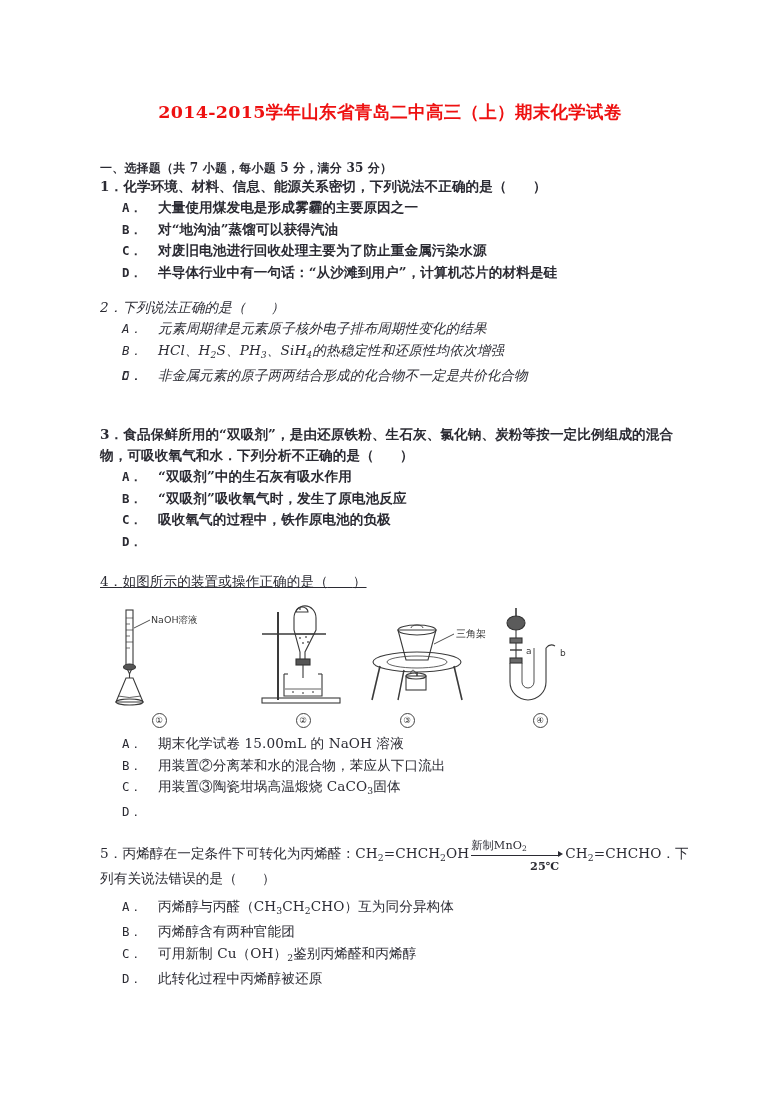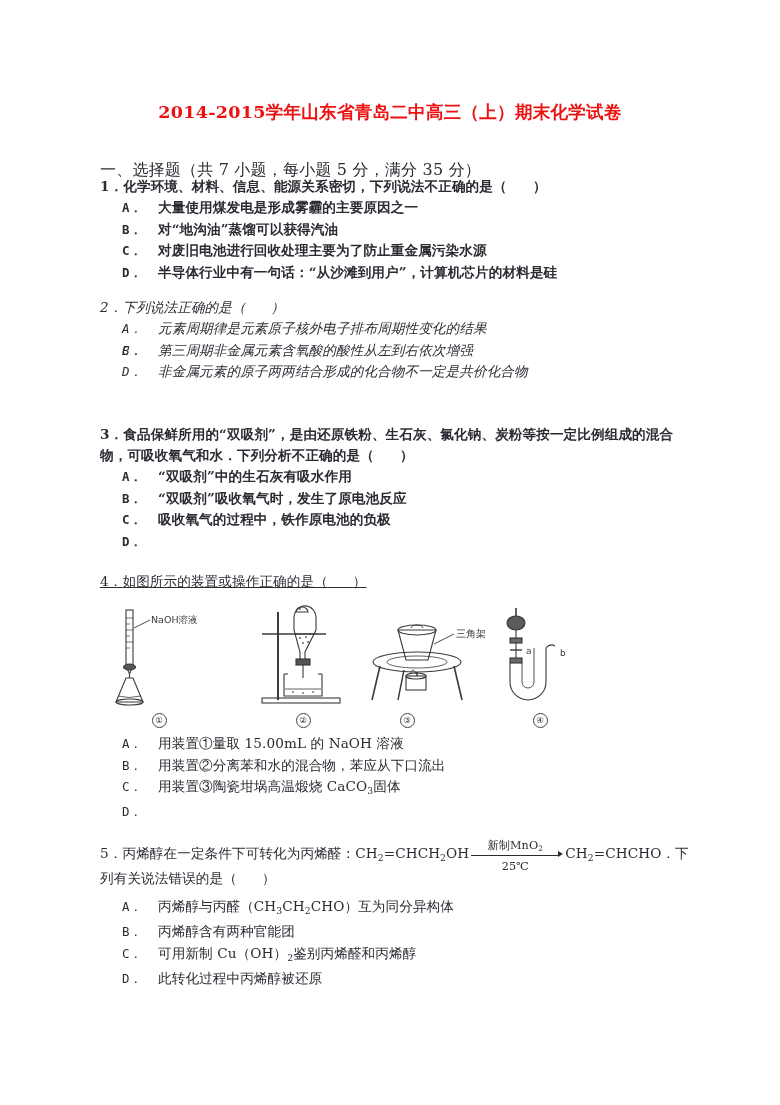--- a/index.html
+++ b/index.html
@@ -31,22 +31,22 @@
     color: #ee1111;
     font-weight: bold;
     font-size: 17.5px;
     letter-spacing: 0.3px;
     font-family: "DejaVu Serif", "Liberation Serif", serif;
   }
   .section-head {
     position: absolute;
     left: 100px;
     top: 160px;
-    font-weight: normal;
-    font-size: 16px;
+    font-weight: bold;
+    font-size: 12px;
     letter-spacing: 0.2px;
   }
   .q {
     position: absolute;
     left: 100px;
     width: 590px;
     font-size: 13.6px;
     line-height: 21px;
   }
   .q-stem {
@@ -127,31 +127,31 @@
     right: 0; top: 3.2px;
     width: 0; height: 0;
     border-left: 5px solid #2b2b33;
     border-top: 3.4px solid transparent;
     border-bottom: 3.4px solid transparent;
   }
   .rxn .above {
     position: absolute;
     left: 0; top: -13px;
     width: 88px;
-    text-align: center;
     font-size: 11.2px;
     white-space: nowrap;
   }
   .rxn .below {
     position: absolute;
     left: 0; top: 8px;
     width: 88px;
-    text-align: center;
+    text-align: right;
     font-size: 11.2px;
     white-space: nowrap;
+    font-weight: bold;
   }
 </style>
 </head>
 <body>
 
 <div class="page">
 
   <div class="title">2014-2015学年山东省青岛二中高三（上）期末化学试卷</div>
 
   <div class="section-head">一、选择题（共 7 小题，每小题 5 分，满分 35 分）</div>
@@ -175,24 +175,24 @@
   </div>
 
   <div class="q" style="top:297px;font-style:italic;">
     <div class="q-stem">
       <span>2．</span><span>下列说法正确的是（</span><span class="blank-paren">&nbsp;&nbsp;&nbsp;</span><span>）</span>
     </div>
     <div class="opt">
       <span class="lbl">A．</span><span class="txt">元素周期律是元素原子核外电子排布周期性变化的结果</span>
     </div>
     <div class="opt">
-      <span class="lbl">B．</span>
-    </div>
-    <div class="opt">
-      <span class="lbl">C．</span><span class="txt">第三周期非金属元素含氧酸的酸性从左到右依次增强</span>
+      <span class="lbl">B．</span><span class="txt">HCl、H<sub>2</sub>S、PH<sub>3</sub>、SiH<sub>4</sub>的热稳定性和还原性均依次增强</span>
+    </div>
+    <div class="opt">
+      <span class="lbl">C．</span>
     </div>
     <div class="opt">
       <span class="lbl">D．</span><span class="txt">非金属元素的原子两两结合形成的化合物不一定是共价化合物</span>
     </div>
   </div>
 
   <div class="q" style="top:424px;font-weight:bold;">
     <div class="q-stem">
       <span>3．</span><span>食品保鲜所用的“双吸剂”，是由还原铁粉、生石灰、氯化钠、炭粉等按一定比例组成的混合物，可吸收氧气和水．下列分析不正确的是（</span><span class="blank-paren">&nbsp;&nbsp;&nbsp;</span><span>）</span>
     </div>
@@ -316,21 +316,21 @@
         </g>
         <text x="46" y="50" font-family="'DejaVu Sans','Liberation Sans',sans-serif" font-size="9" fill="#3a3a3a">a</text>
         <text x="80" y="52" font-family="'DejaVu Sans','Liberation Sans',sans-serif" font-size="9" fill="#3a3a3a">b</text>
       </svg>
       <div class="fignum" style="margin-left:0px;"><span class="circnum">④</span></div>
     </div>
   </div>
 
   <div class="q" style="top:733px;">
     <div class="opt">
-      <span class="lbl">A．</span><span class="txt">用装置①量取 15.00mL 的 NaOH 溶液</span>
+      <span class="lbl">A．</span><span class="txt">期末化学试卷 15.00mL 的 NaOH 溶液</span>
     </div>
     <div class="opt">
       <span class="lbl">B．</span><span class="txt">用装置②分离苯和水的混合物，苯应从下口流出</span>
     </div>
     <div class="opt">
       <span class="lbl">C．</span><span class="txt">用装置③陶瓷坩埚高温煅烧 CaCO<sub>3</sub>固体</span>
     </div>
     <div class="opt">
       <span class="lbl">D．</span>
     </div>

